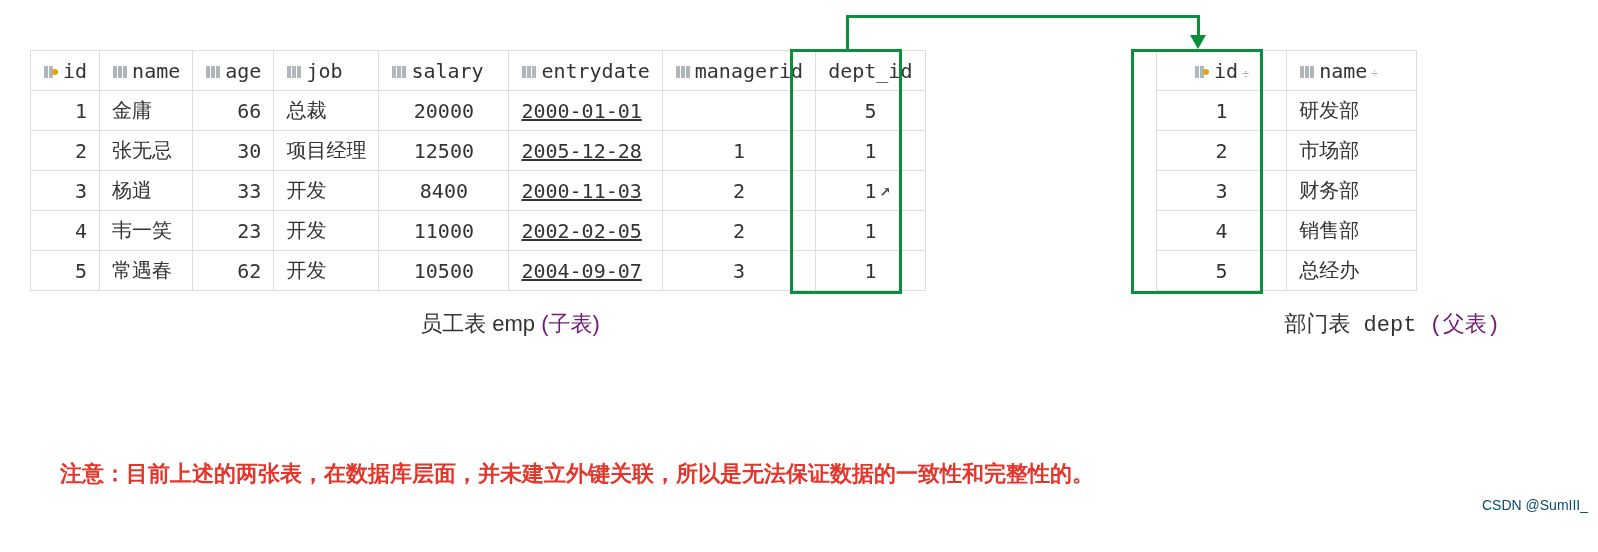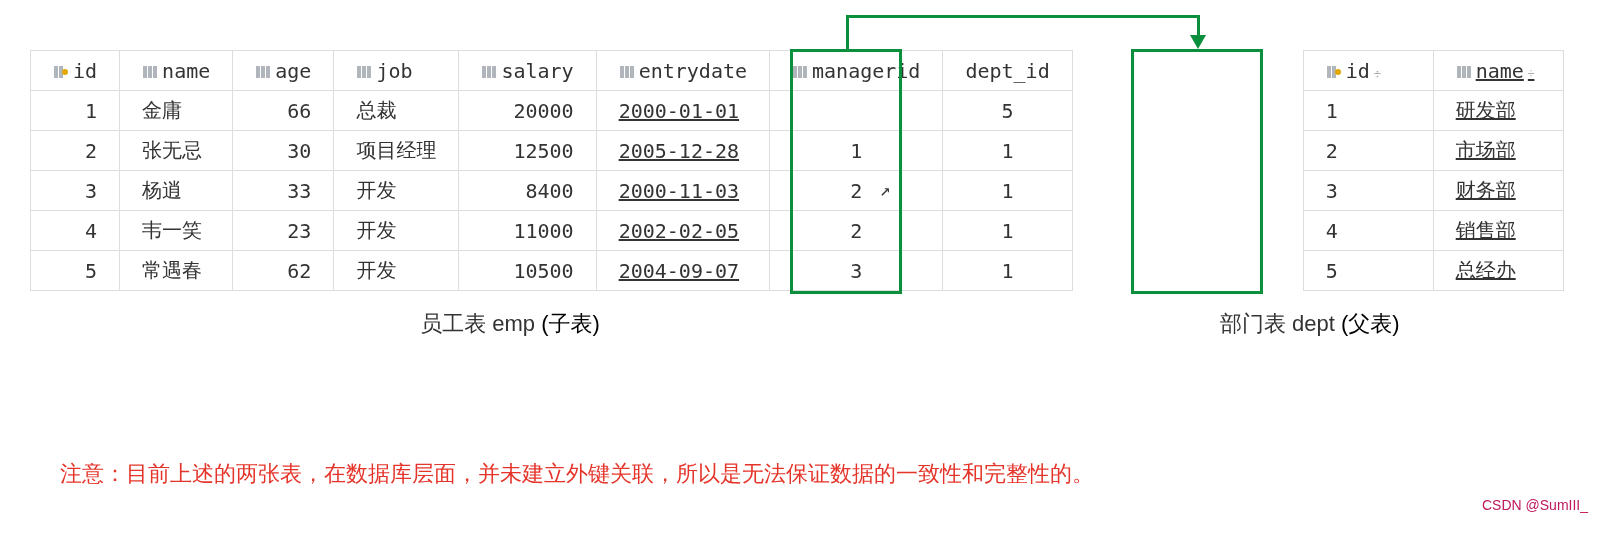--- a/index.html
+++ b/index.html
@@ -18,21 +18,21 @@
     gap: 230px;
     position: relative;
   }
   table {
     border-collapse: collapse;
     font-size: 20px;
     font-family: "Consolas", "Menlo", monospace;
   }
   th, td {
     border: 1px solid #ddd;
-    padding: 6px 22px;
+    padding: 6px 12px;
     height: 40px;
     white-space: nowrap;
   }
   th {
     background: #fff;
     font-weight: normal;
     text-align: left;
     color: #333;
     position: relative;
   }
@@ -51,34 +51,35 @@
   .sort-ind { color:#aaa; font-size:12px; margin-left:4px;}
   .caption-row {
     display:flex;
     gap: 230px;
     margin-top: 18px;
   }
   .caption {
     font-size: 22px;
     font-family: "Microsoft YaHei", sans-serif;
   }
-  .caption .red { color:#000000; }
+  .caption .red { color:#701a75; }
   .notice {
     margin-top: 120px;
     color: #e5352b;
     font-size: 22px;
     font-family: "Microsoft YaHei", sans-serif;
     padding-left: 30px;
+    font-weight: bold;
   }
   .watermark {
     position:absolute;
     right:10px;
     bottom:6px;
     font-size:14px;
-    color:#be185d;
+    color:#0c4a6e;
     font-family: sans-serif;
   }
   
   .hl-dept-col {
     position:absolute;
     border: 3px solid #0a8f3c;
     pointer-events:none;
   }
   .connector-line {
     position:absolute;
@@ -92,24 +93,24 @@
     border-top:14px solid #0a8f3c;
   }
   .cursor-ptr {
     position:absolute;
     font-size:18px;
     color:#333;
     pointer-events:none;
   }
   #emp-table td.col-dept { text-align:center; min-width:110px;}
   #emp-table td.col-mgr { text-align:center; min-width:130px;}
-  #emp-table td.col-salary { text-align:right; min-width:130px;}
+  #emp-table td.col-salary { text-align:center; min-width:130px;}
   #emp-table td.col-entry { min-width:150px;text-decoration:underline;}
-  #dept-table th.col-id, #dept-table td.col-id { text-align:left; min-width:130px;}
-  #dept-table th.col-name, #dept-table td.col-name { min-width:130px; font-family:"Microsoft YaHei",sans-serif;text-decoration:underline;}
+  #dept-table th.col-id, #dept-table td.col-id { text-align:center; min-width:130px;}
+  #dept-table th.col-name, #dept-table td.col-name { min-width:130px; font-family:"Microsoft YaHei",sans-serif;}
 </style>
 </head>
 <body>
 
 <div class="tables-wrap">
 
   <div style="position:relative;">
     <table id="emp-table">
       <thead>
         <tr>
@@ -141,21 +142,21 @@
           <th><span class="col-icon"><svg viewBox="0 0 16 16">
                   <rect x="1" y="2" width="4" height="12" fill="#b0b6bc"></rect>
                   <rect x="6" y="2" width="4" height="12" fill="#b0b6bc"></rect>
                   <rect x="11" y="2" width="4" height="12" fill="#b0b6bc"></rect>
                 </svg></span><span class="mono">entrydate</span></th>
           <th><span class="col-icon"><svg viewBox="0 0 16 16">
                   <rect x="1" y="2" width="4" height="12" fill="#b0b6bc"></rect>
                   <rect x="6" y="2" width="4" height="12" fill="#b0b6bc"></rect>
                   <rect x="11" y="2" width="4" height="12" fill="#b0b6bc"></rect>
                 </svg></span><span class="mono">managerid</span></th>
-          <th style="text-align:center;min-width:110px;"><span class="mono">dept_id</span></th>
+          <th style="text-align:left;min-width:110px;"><span class="mono">dept_id</span></th>
         </tr>
       </thead>
       <tbody id="emp-tbody">
           <tr>
             <td class="num mono">1</td>
             <td class="cn">金庸</td>
             <td class="num mono">66</td>
             <td class="cn">总裁</td>
             <td class="col-salary mono">20000</td>
             <td class="col-entry mono">2000-01-01</td>
@@ -255,20 +256,20 @@
   <div class="connector-line" id="conn-h" style="left: 815.766px; top: -35px; height: 3px; width: 354px;"></div>
   <div class="connector-line" id="conn-v2" style="left: 1166.77px; top: -35px; width: 3px; height: 21.5px;"></div>
   <div class="arrowhead" id="conn-arrow" style="left: 1160.27px; top: -15.5px;"></div>
   <div class="cursor-ptr" id="cursor" style="left: 850.266px; top: 128.5px; transform: scaleX(-1);">↖</div>
 </div>
 
 <div class="caption-row">
   <div class="caption" style="width:960px;text-align:center;">
     <span>员工表 emp </span><span class="red">(子表)</span>
   </div>
-  <div class="caption" style="width:280px;text-align:left;">
+  <div class="caption" style="width:280px;text-align:right;font-family:Liberation Mono, monospace;">
     <span>部门表 dept </span><span class="red">(父表)</span>
   </div>
 </div>
 
 <div class="notice">注意：目前上述的两张表，在数据库层面，并未建立外键关联，所以是无法保证数据的一致性和完整性的。</div>
 
 <div class="watermark">CSDN @SumIII_</div>
 
 </body></html>

